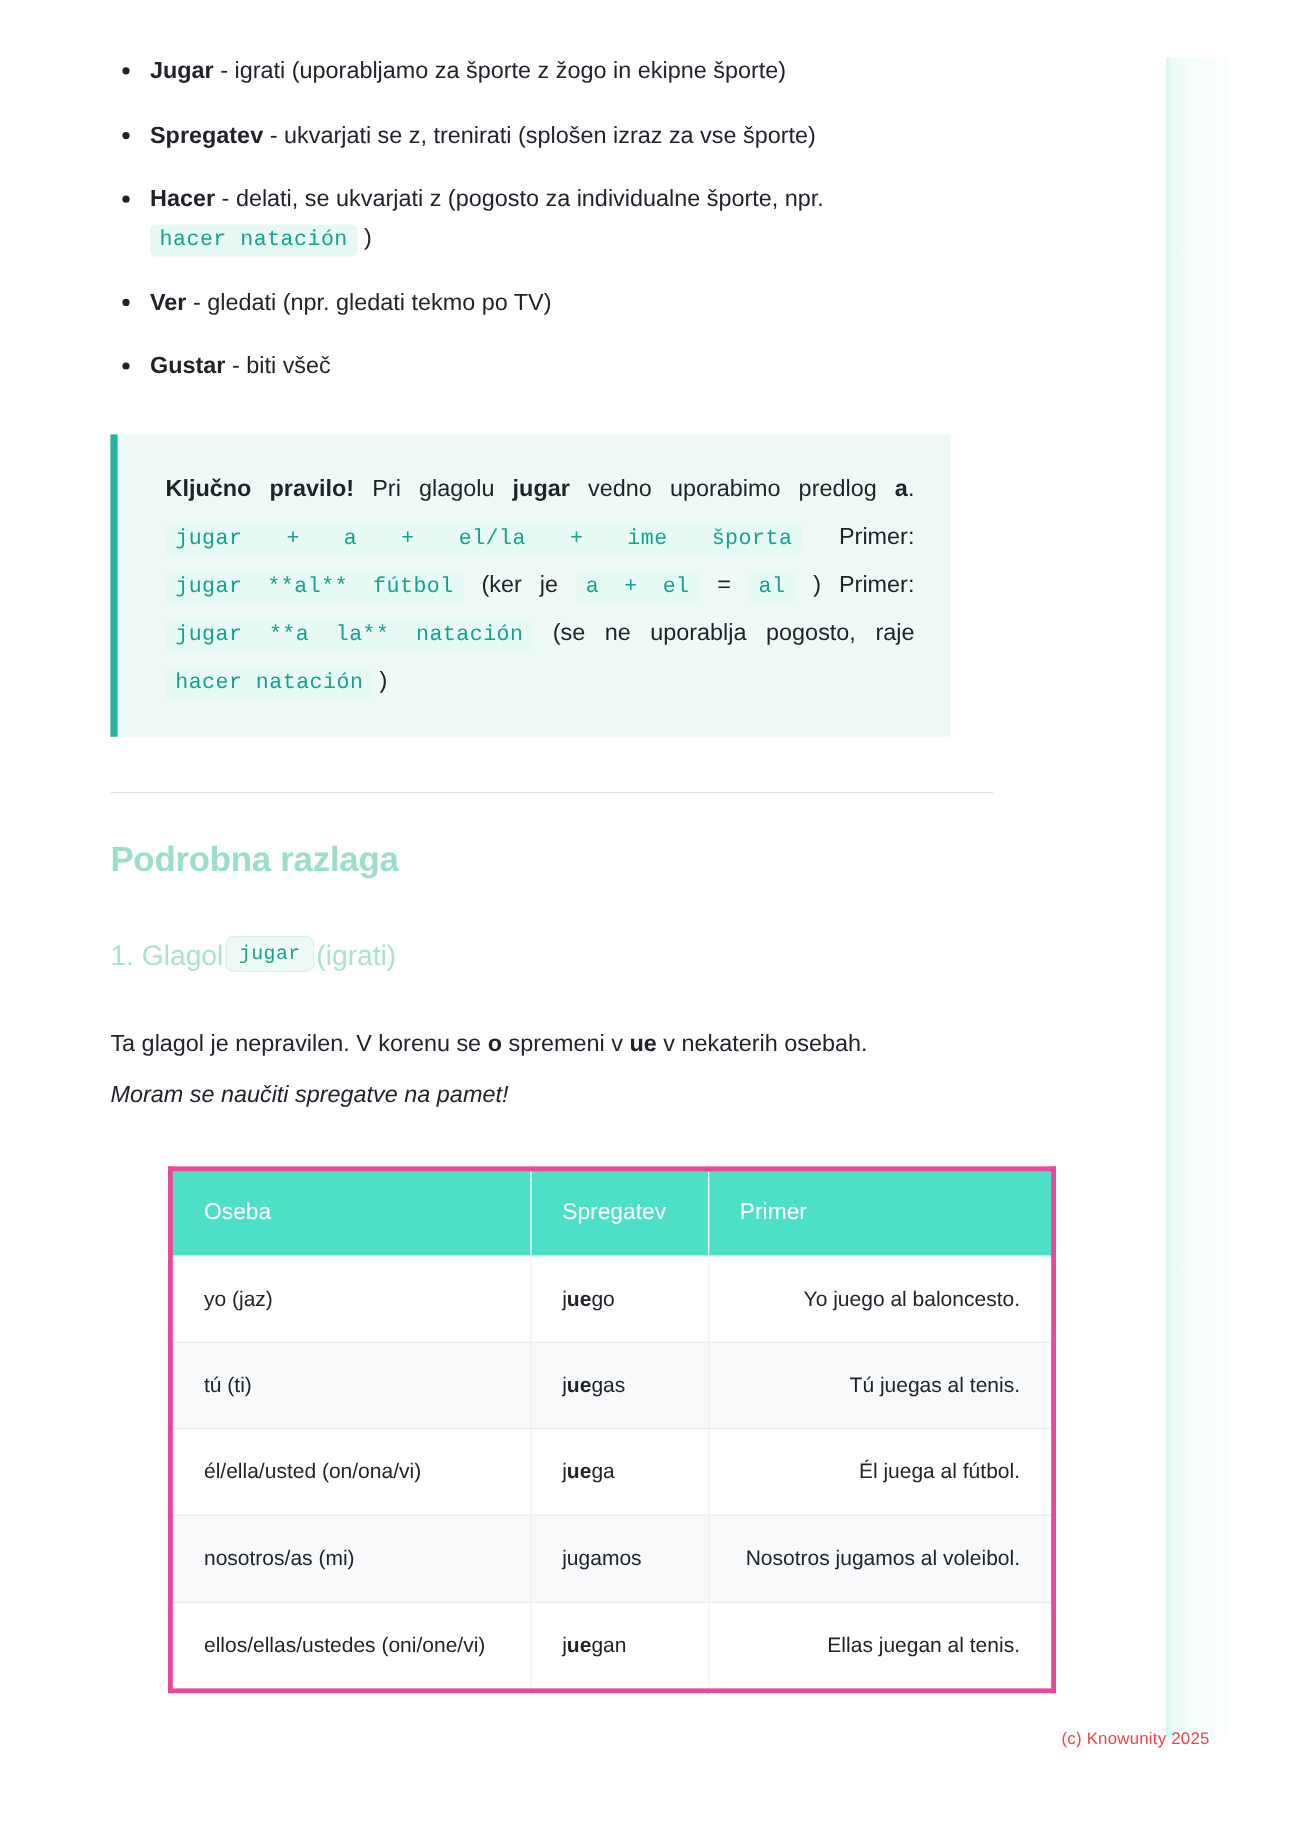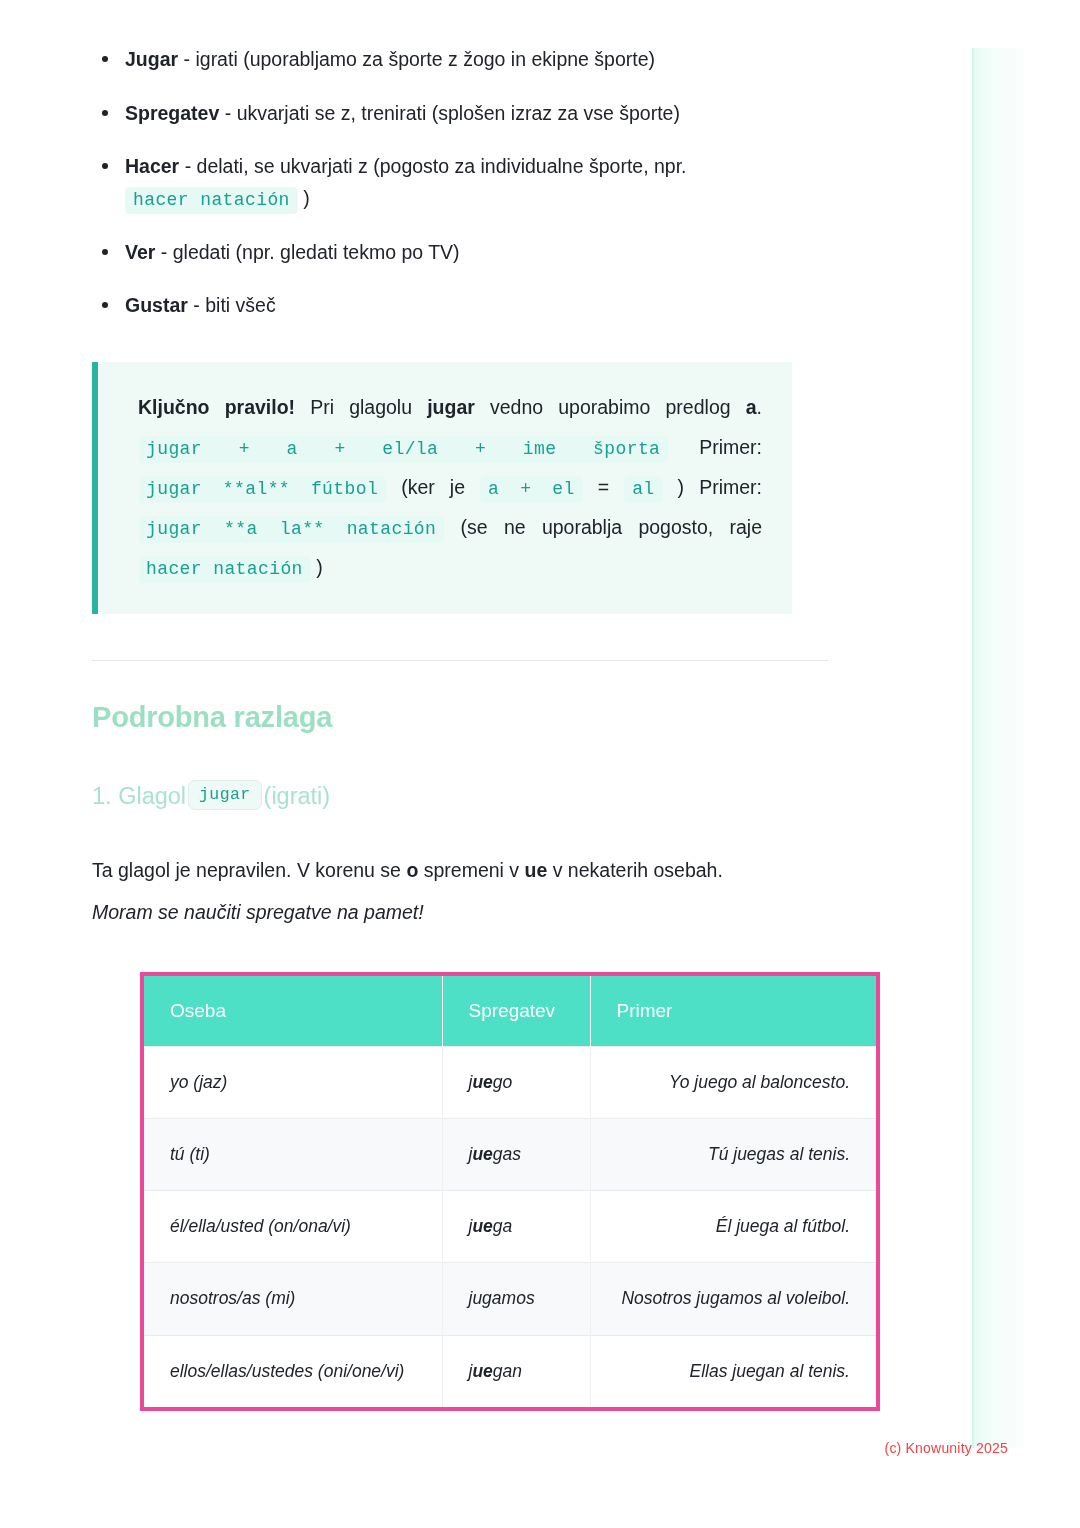--- a/index.html
+++ b/index.html
@@ -169,21 +169,20 @@
   }
   table.conj-table thead th:last-child { border-right: none; }
   table.conj-table tbody td {
     font-size: 17.5px;
     line-height: 1.55;
     padding: 22px 26px;
     border-top: 1px solid #e9ecef;
     border-right: 1px solid #eef0f2;
     color: #20242a;
     vertical-align: middle;
-    font-style: italic;
   }
   table.conj-table tbody td:last-child { border-right: none; text-align: right; }
   table.conj-table tbody tr:nth-child(even) { background: #f7f9fa; }
   table.conj-table tbody tr:nth-child(odd) { background: #ffffff; }
 
   .col-oseba { width: 300px; }
   .col-spreg { width: 148px; }
   .col-primer { width: 288px; }
 
   

